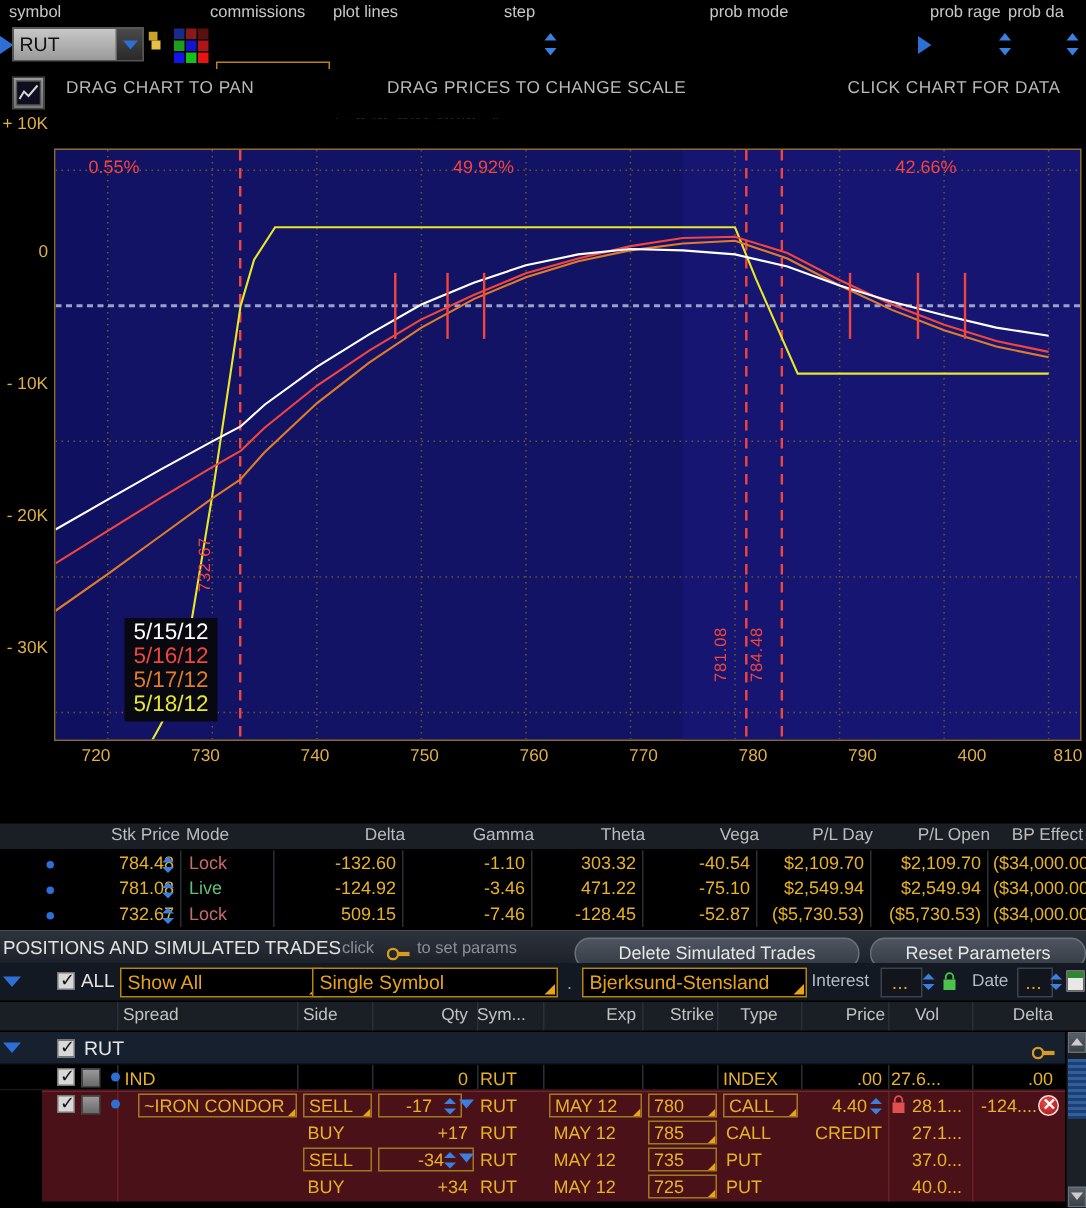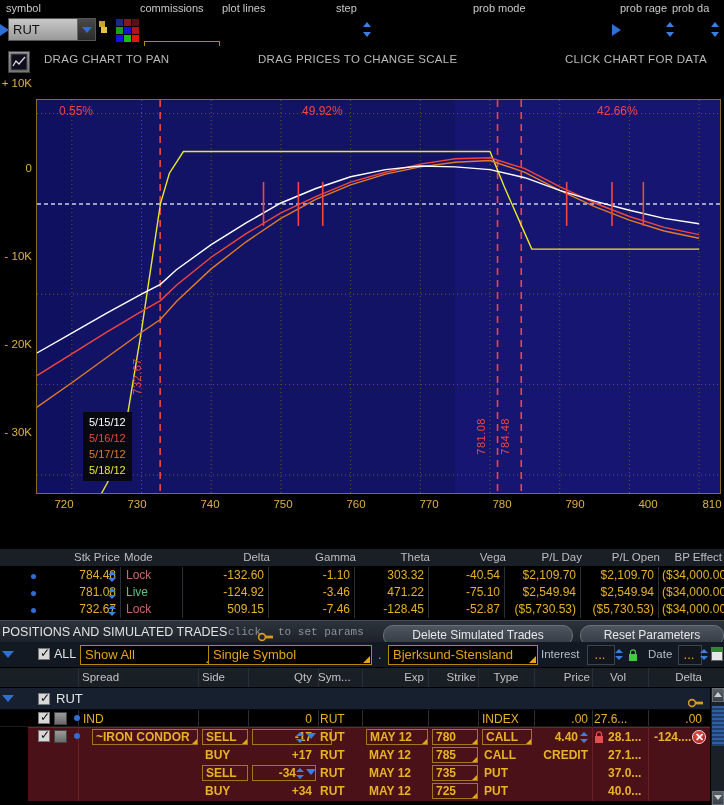--- a/index.html
+++ b/index.html
@@ -109,21 +109,21 @@
   }
   .pctlab { position: absolute; color: #f2453d; font-size: 12px; }
   .vlab {
     position: absolute; color: #f2453d; font-size: 11px;
     writing-mode: vertical-rl; transform: rotate(180deg);
     letter-spacing: .5px;
   }
   .legend {
     position: absolute; left: 46px; top: 312px;
     background: #080810; padding: 2px 6px 3px 6px;
-    font-size: 11px; line-height: 16px; text-align: right;
+    font-size: 15px; line-height: 16px; text-align: right;
   }
   .legend div { white-space: nowrap; }
 
   
   .ps-bar {
     position: absolute; top: 520px; left: 0; width: 724px; height: 29px;
     background: linear-gradient(#2d333c, #1d222a);
     border-top: 1px solid #454c57; border-bottom: 1px solid #11151a;
   }
   .ps-title { position: absolute; left: 18px; top: 6px; font-size: 13px; color: #e2e2e2; }
@@ -158,21 +158,21 @@
   }
   .colsep { position: absolute; top: 0; width: 1px; height: 100%; background: #2a2f37; }
 
   
   .pos-bar {
     position: absolute; top: 620px; left: 0; width: 724px; height: 22px;
     background: linear-gradient(#2d333c,#1d222a);
     border-top: 1px solid #454c57;
   }
   .pos-title { position: absolute; left: 2px; top: 4px; font-size: 12.5px; color: #e2e2e2; }
-  .pos-hint { position: absolute; top: 5px; font-size: 11px; color: #8b9099; font-family: Liberation Mono, monospace; }
+  .pos-hint { position: absolute; top: 5px; font-size: 11px; color: #8b9099; }
   .wrench {
     position: absolute; width: 16px; height: 10px;
   }
   .filt-row {
     position: absolute; top: 642px; left: 0; width: 724px; height: 26px;
     background: #121923; border-bottom: 1px solid #000;
   }
   .chk {
     position: absolute; width: 12px; height: 12px;
     background: #d8d8d8; border: 1px solid #777;
@@ -195,21 +195,21 @@
     background: #000; border-bottom: 1px solid #1a1a1a;
   }
   .trade-block {
     position: absolute; top: 727px; left: 0; width: 724px; height: 78px;
     background: #000;
   }
   .trade-bg {
     position: absolute; left: 28px; top: 0; width: 696px; height: 74px;
     background: #4a1218; border-top: 1px solid #7a2028;
   }
-  .trow { position: absolute; left: 0; width: 724px; height: 18px; font-weight: bold; }
+  .trow { position: absolute; left: 0; width: 724px; height: 18px; }
   .tcell {
     position: absolute; top: 1px; font-size: 12px; color: #e8b225;
     height: 16px; line-height: 16px; white-space: nowrap;
   }
   .boxcell {
     position: absolute; top: 1px; height: 16px; line-height: 14px;
     border: 1px solid #a07820; color: #e8b225; font-size: 12px;
     padding-left: 3px; background: transparent; overflow: hidden;
   }
   .boxcell .corner {
@@ -597,21 +597,21 @@
 
     <div class="trow" style="top:1px">
       <div class="boxcell" style="left:92px; width:106px">
         <span>~IRON CONDOR</span>
         <span class="corner"></span>
       </div>
       <div class="boxcell" style="left:202px; width:46px">
         <span>SELL</span>
         <span class="corner"></span>
       </div>
-      <div class="boxcell" style="left:252px; width:80px; text-align:right; padding-right:19px; padding-left:0">
+      <div class="boxcell" style="left:252px; width:56px; text-align:right; padding-right:19px; padding-left:0">
         <span>-17</span>
       </div>
       <div class="minispin" style="left:296px; top:2px"></div>
       <div style="position:absolute;left:306px;top:5px;width:0;height:0;border-left:5px solid transparent;border-right:5px solid transparent;border-top:6px solid #3b7fe0"></div>
       <div class="tcell" style="left:320px">RUT</div>
       <div class="boxcell" style="left:366px; width:62px">
         <span>MAY 12</span>
         <span class="corner"></span>
       </div>
       <div class="boxcell" style="left:432px; width:46px">

